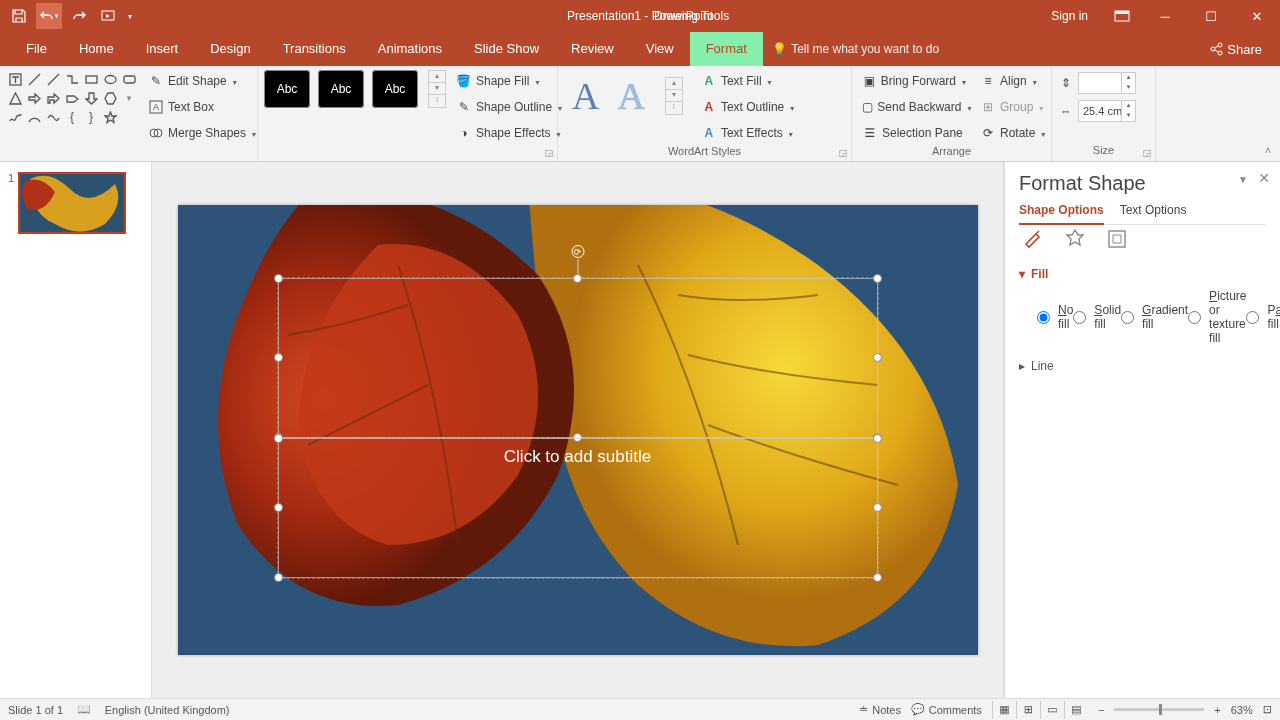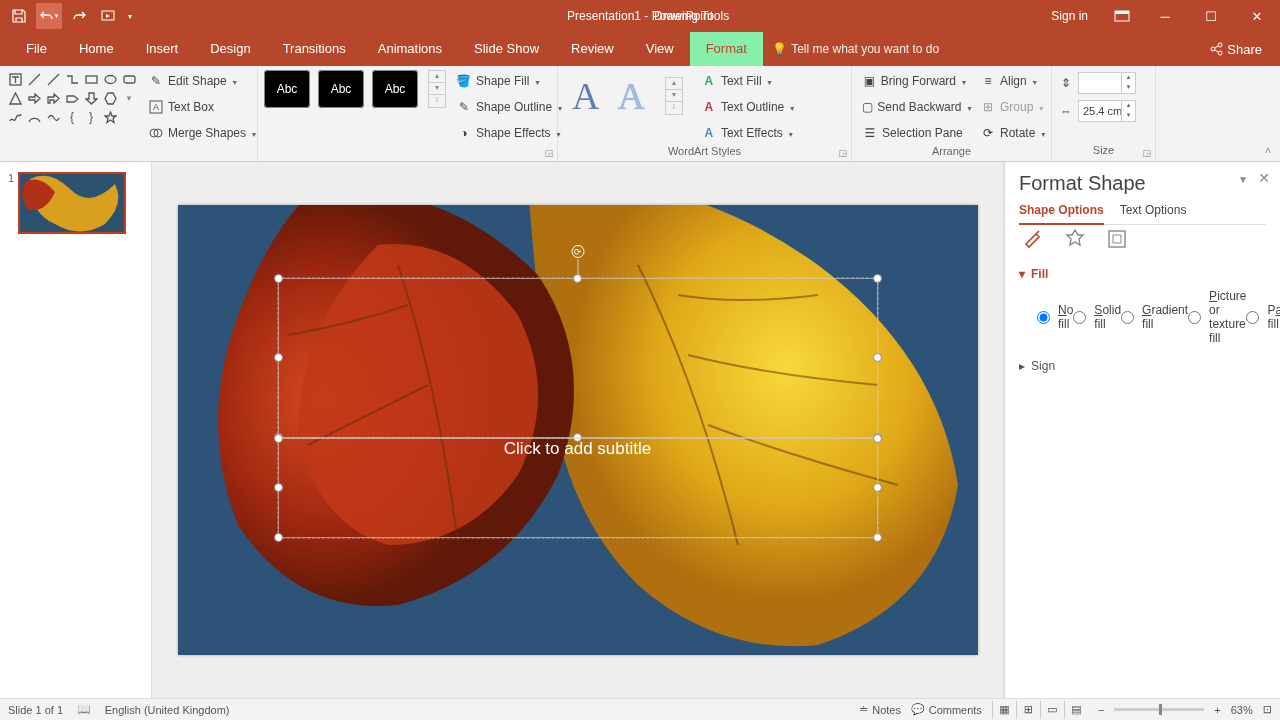--- a/index.html
+++ b/index.html
@@ -52,21 +52,21 @@
 .work-area { position:absolute; top:162px; bottom:22px; left:0; right:0; display:flex; background:#fff;}
 .thumb-panel { width:152px; background:#fff; border-right:1px solid #ddd; padding:10px 8px;}
 .thumb-wrap { display:flex; gap:4px;}
 .thumb-num { font-size:11px; color:#B7472A;}
 .thumb { width:108px; height:62px; border:2px solid #C43E1C; background:linear-gradient(135deg,#2a4a6a 0%,#1e3a55 100%); position:relative; overflow:hidden;}
 .slide-area { flex:1; background:#eee; border-right:1px solid #ddd; display:flex; align-items:center; justify-content:center; overflow:hidden;}
 .slide { width:800px; height:450px; background:#2d5270; position:relative; box-shadow:0 0 3px rgba(0,0,0,.3); overflow:hidden;}
 .leaf-svg { position:absolute; inset:0; }
 .textbox { position:absolute; border:1px solid rgba(200,200,200,.7); outline:1px dashed rgba(200,200,200,.4); }
 .tb-title { left:100px; top:73px; width:600px; height:160px; display:flex; align-items:center; justify-content:center;}
-.tb-sub { left:100px; top:233px; width:600px; height:100px; display:flex; align-items:flex-start; justify-content:center; }
+.tb-sub { left:100px; top:233px; width:600px; height:140px; display:flex; align-items:flex-start; justify-content:center; padding-top:8px;}
 .tb-title-text { color:#fff; font-size:42px; font-weight:300;}
 .tb-sub-text { color:#fff; font-size:17px;}
 .handle { width:9px; height:9px; background:#fff; border:1px solid #888; border-radius:50%; position:absolute;}
 .rot { width:13px; height:13px; border:1px solid #fff; border-radius:50%; position:absolute; left:50%; top:-34px; transform:translateX(-50%); display:flex; align-items:center; justify-content:center; color:#fff; font-size:9px;}
 .rot::after { content:""; position:absolute; top:13px; width:1px; height:20px; background:#ccc;}
 
 .format-pane { width:276px; background:#fff; border-left:1px solid #ddd; padding:10px 14px; font-size:12px; color:#444; position:relative;}
 .fp-title { font-size:20px; color:#444; font-weight:400; margin-bottom:8px;}
 .fp-tabs { display:flex; gap:16px; border-bottom:1px solid #e0e0e0; margin-bottom:0; font-size:12px;}
 .fp-tab { padding-bottom:6px;}
@@ -542,21 +542,21 @@
             <input type="radio" name="fill" style=""> 
             <span>P<u class="acc">a</u>ttern fill</span>
           </label>
         <label class="fp-opt">
             <input type="radio" name="fill" style=""> 
             <span>Slide <u class="acc">b</u>ackground fill</span>
           </label>
       </div>
     </div>
     <div class="fp-section">
-      <div class="fp-sec-head collapsed">▸ <span>Sign</span></div>
+      <div class="fp-sec-head collapsed">▸ <span>Line</span></div>
     </div>
   </div>
 </div>
 
 <div class="statusbar">
   <div class="sb-left">
     <span>Slide 1 of 1</span>
     <span class="sb-btn">📖</span>
     <span>English (United Kingdom)</span>
   </div>

